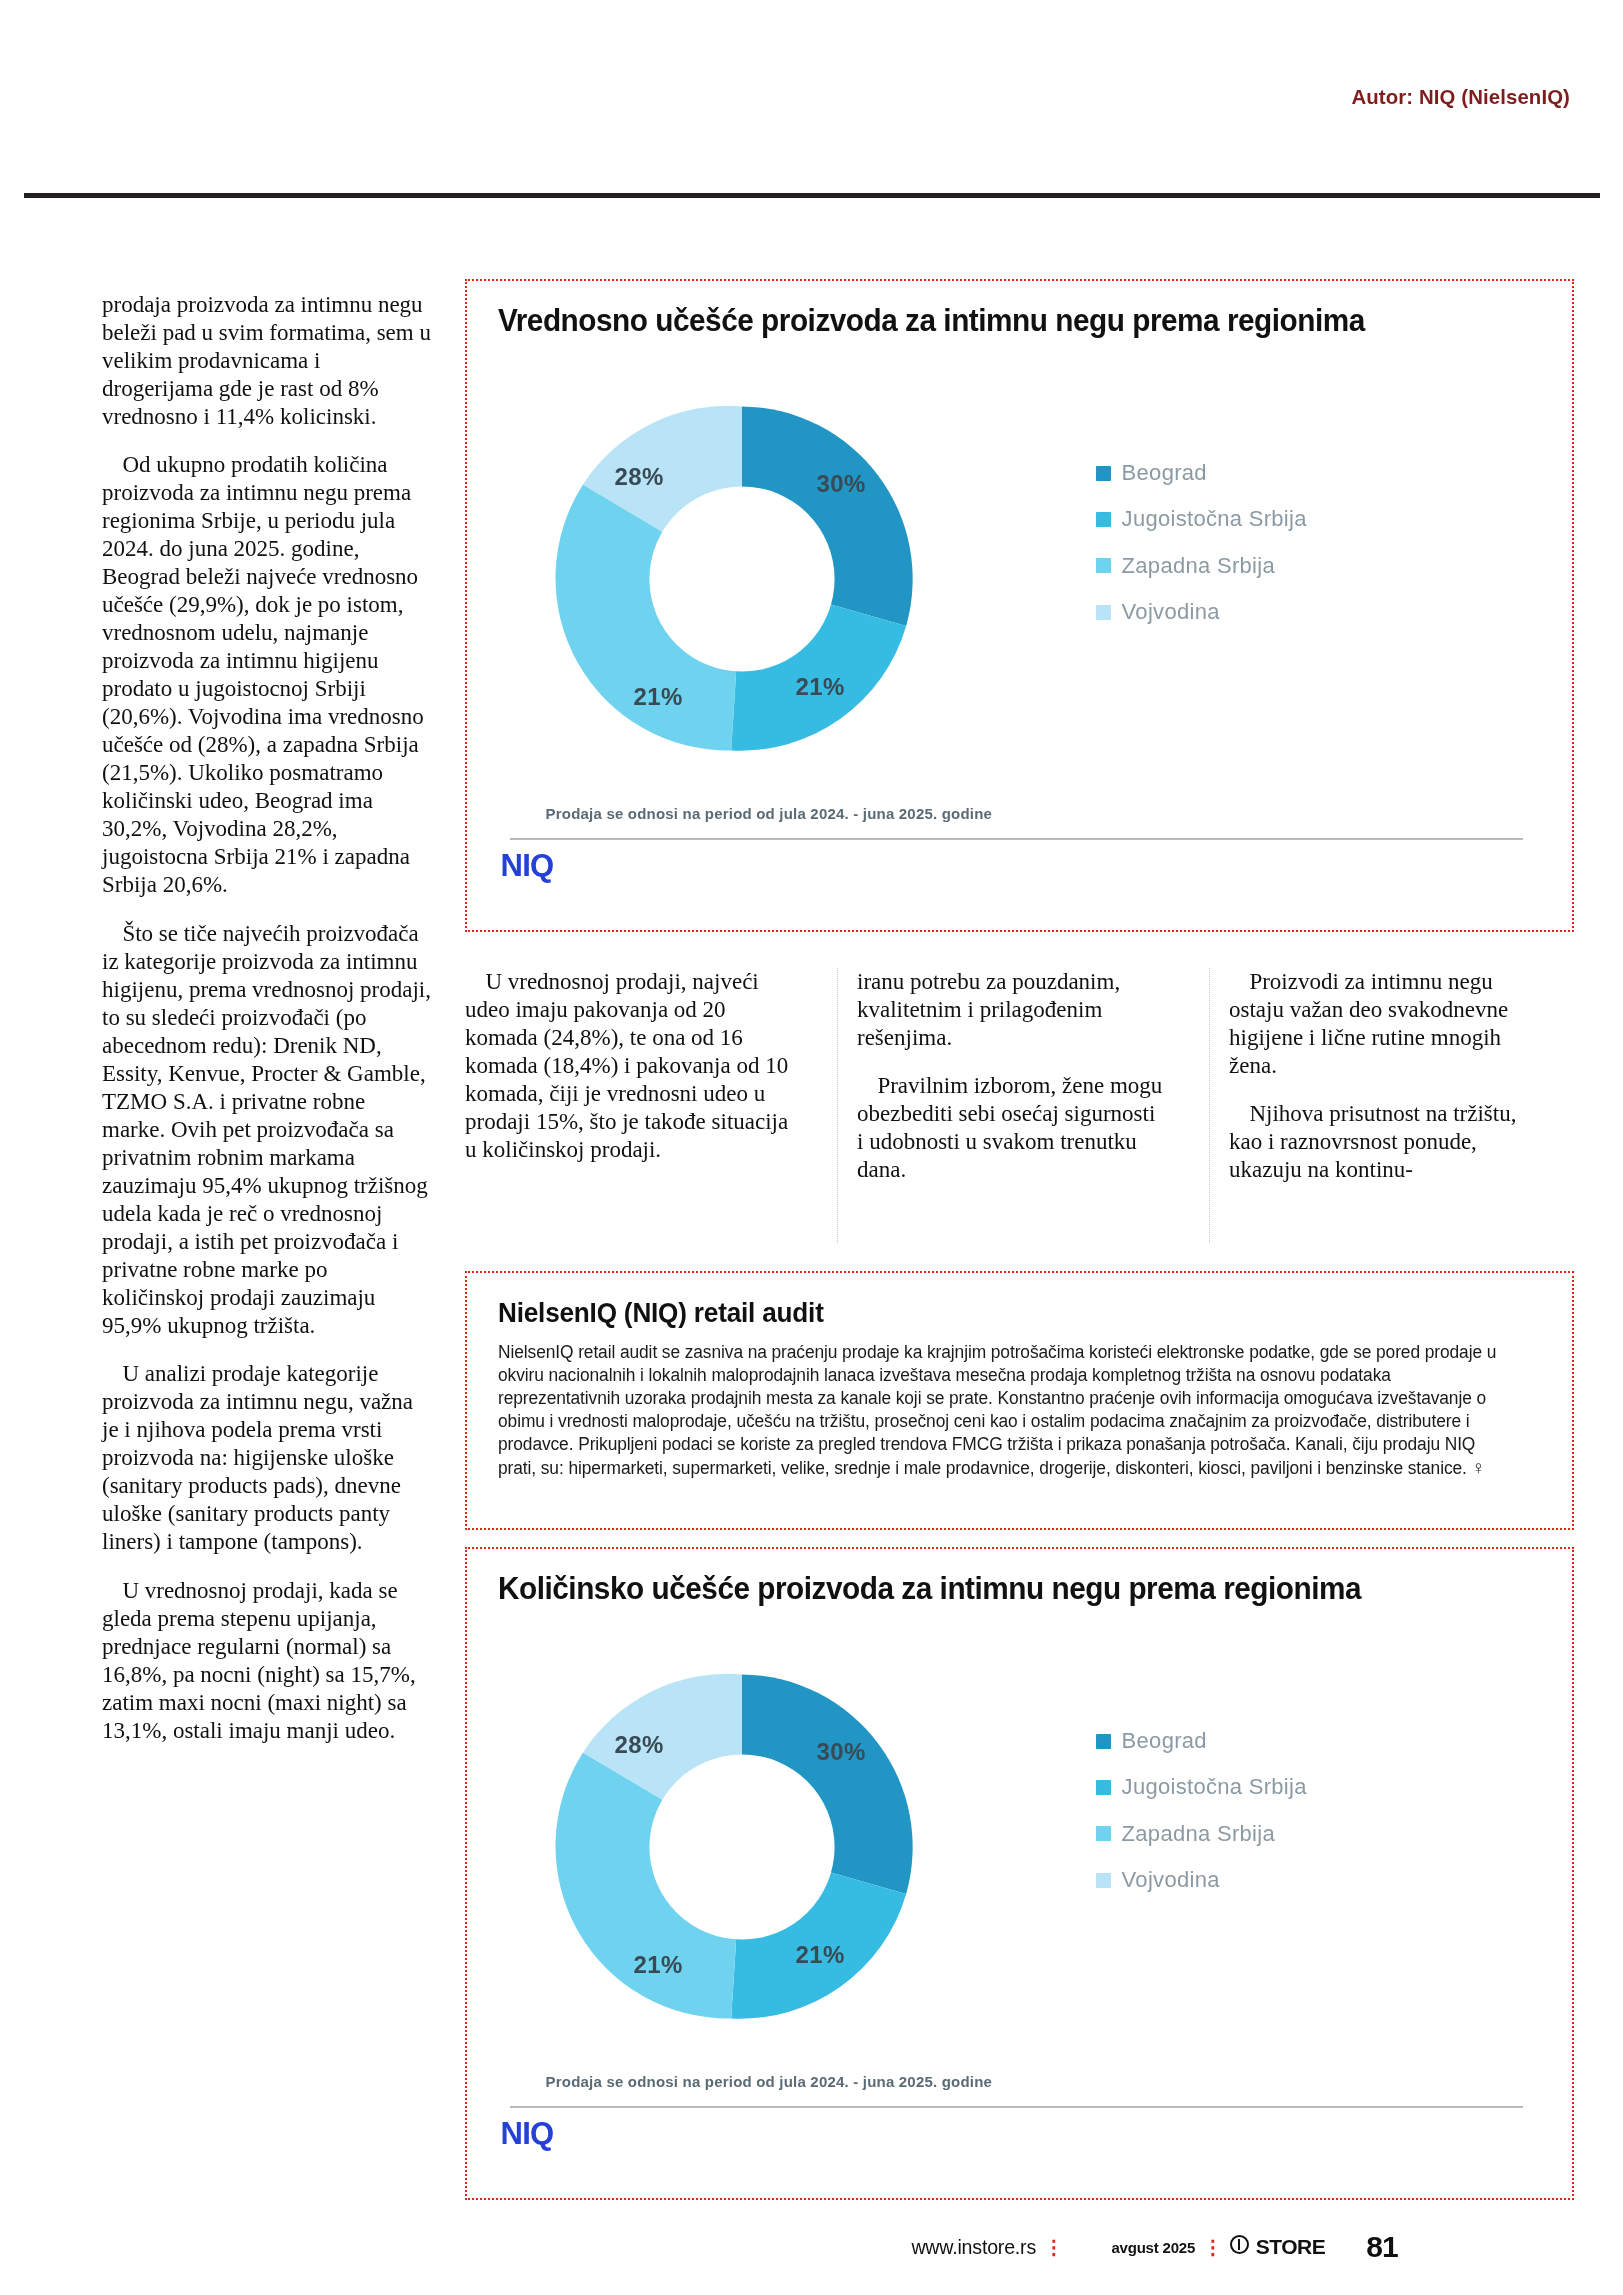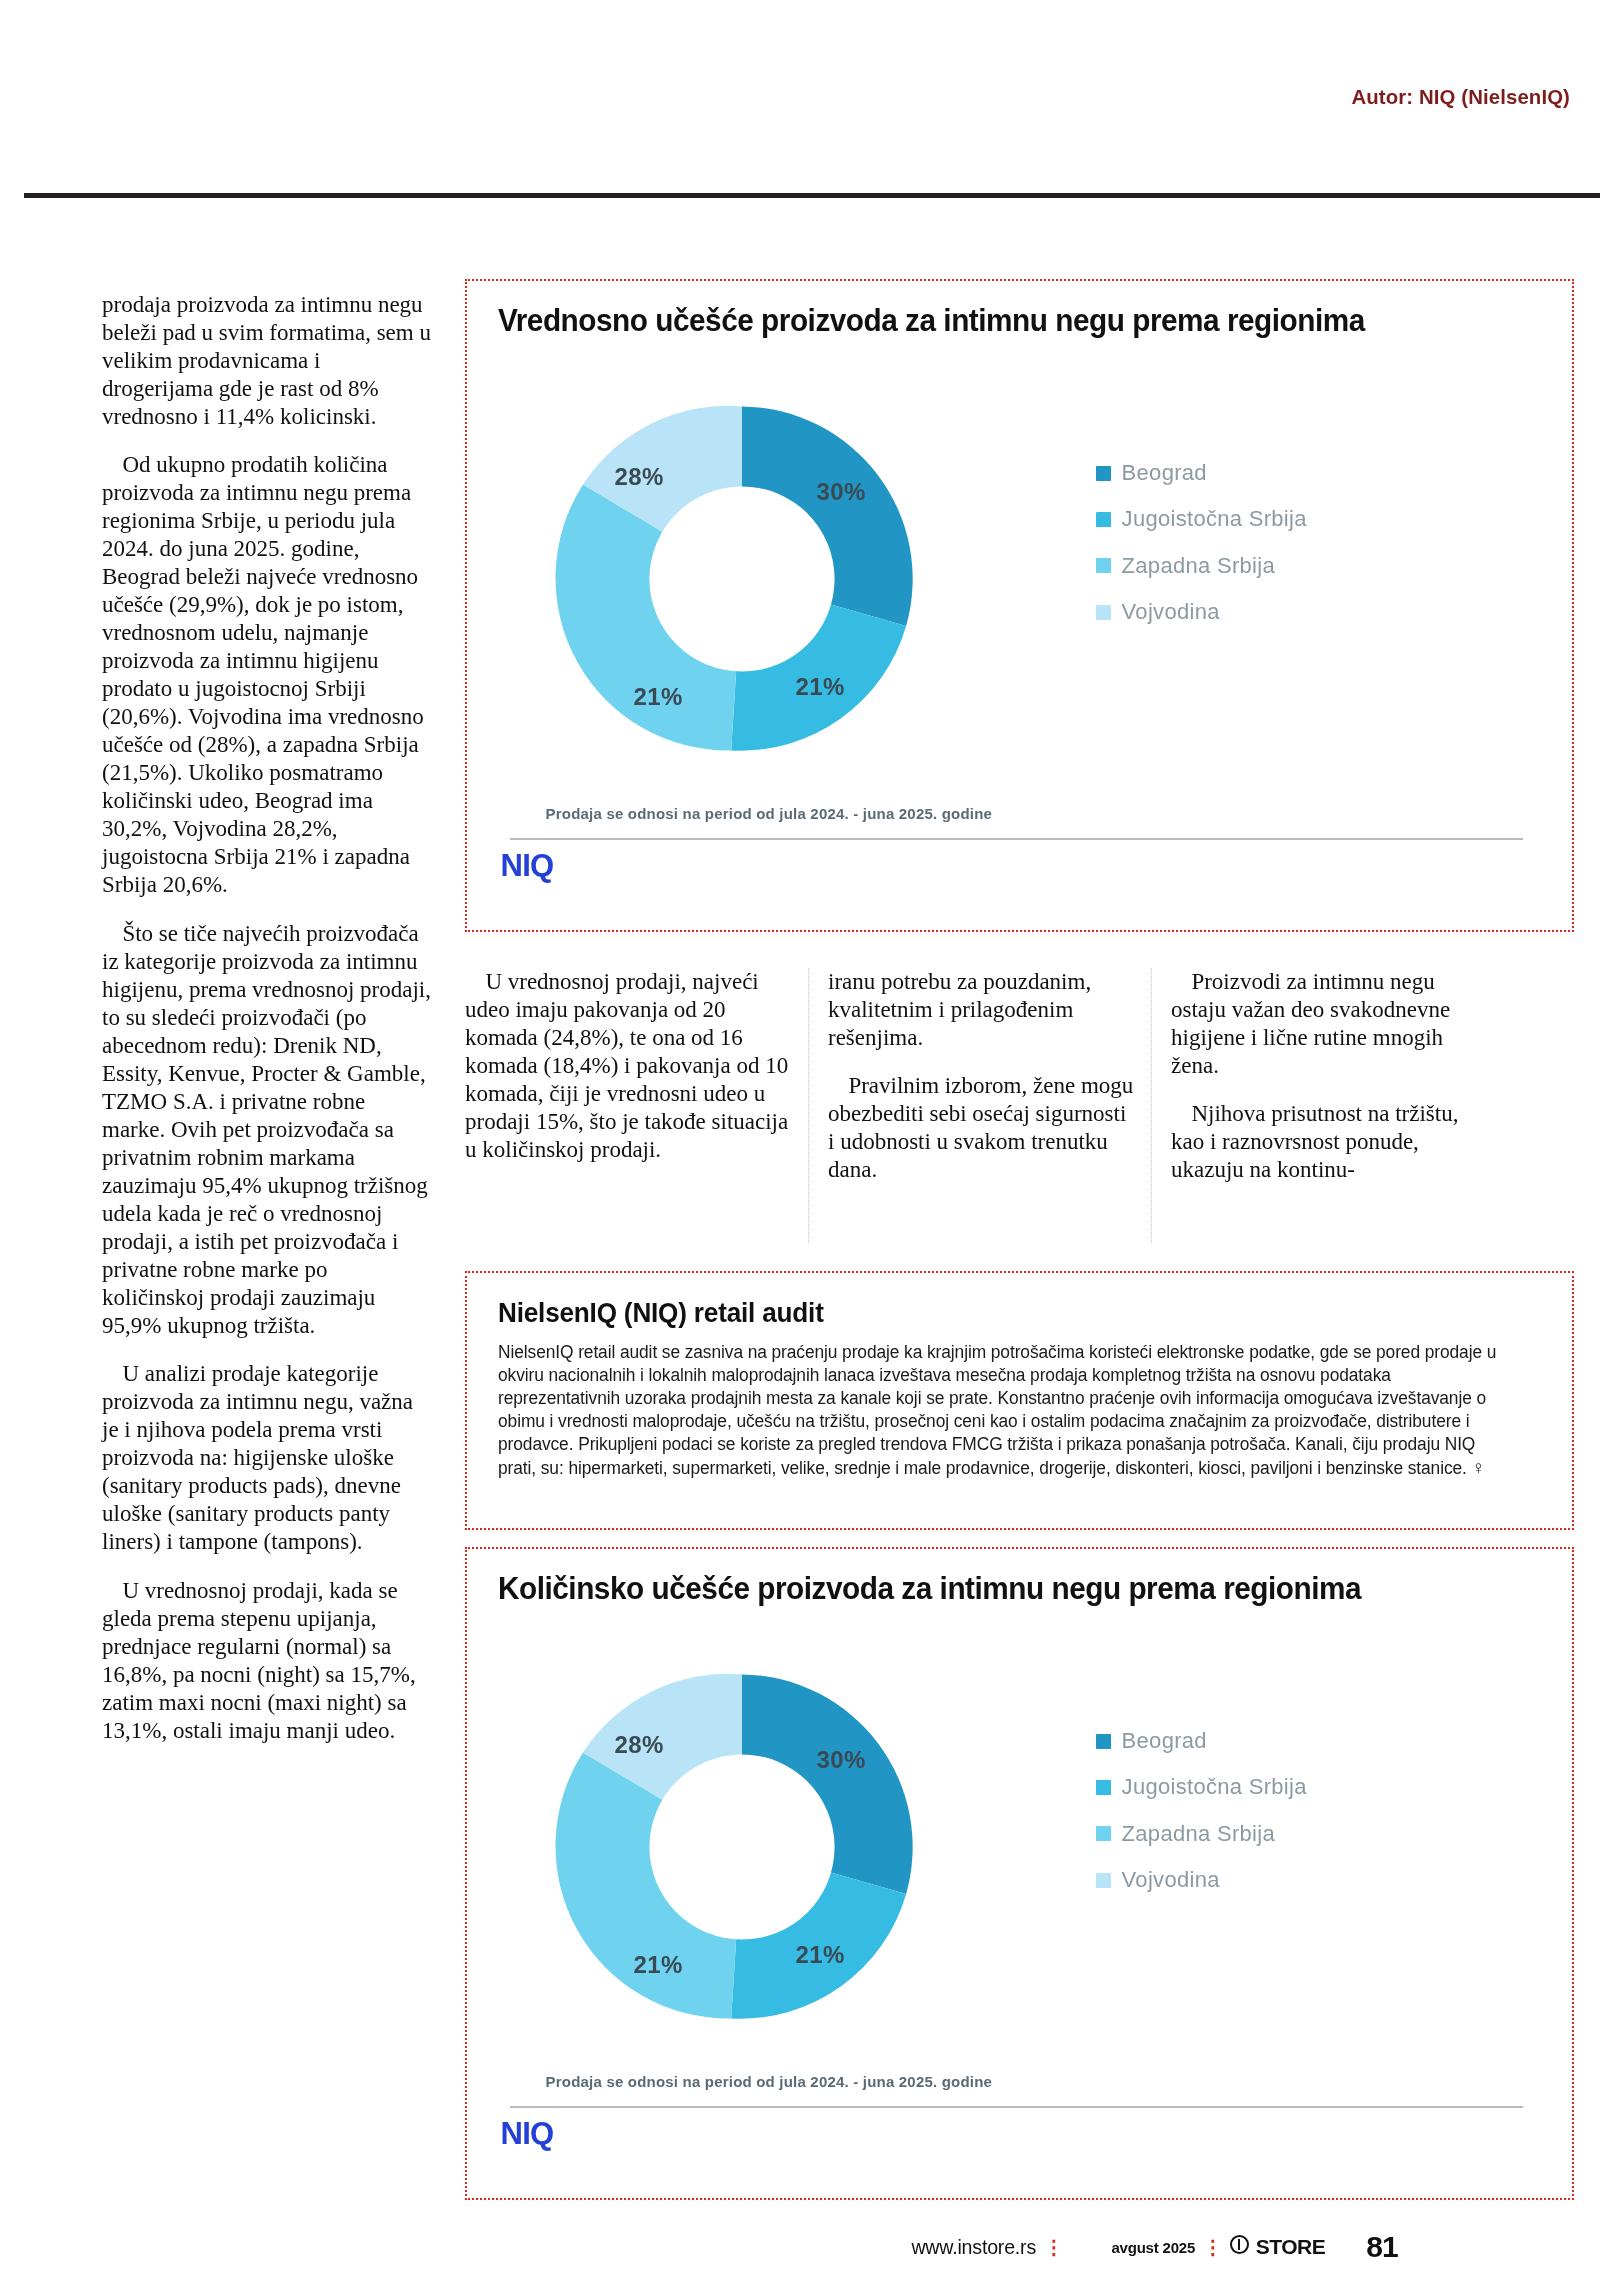--- a/index.html
+++ b/index.html
@@ -68,21 +68,21 @@
 
   .donut-wrap{position:absolute;left:47px;top:7.9px;width:408px;height:408px;}
   .donut-svg{display:block;}
   .slice-label{
     position:absolute;
     font-family:"Liberation Sans",sans-serif;
     font-weight:bold;font-size:24px;
     color:#3a4a55;
     letter-spacing:0.4px;
   }
-  .lbl-30{left:279px;top:103px;}
+  .lbl-30{left:279px;top:95px;}
   .lbl-21a{left:258px;top:298px;}
   .lbl-21b{left:96px;top:308px;}
   .lbl-28{left:77px;top:88px;}
 
   .legend{
     position:absolute;left:605px;top:93px;
   }
   .legend-row{
     display:flex;align-items:center;
     margin-bottom:20.4px;
@@ -114,20 +114,21 @@
   .niq-fine{
     position:absolute;right:47px;top:495px;
     font-family:"Liberation Sans",sans-serif;
     font-size:7.9px;color:#cfd3d6;letter-spacing:0.2px;white-space:nowrap;
   }
 
   
   .band{
     position:absolute;left:465px;top:968px;width:1109px;height:275px;
     display:flex;
+    gap:29px;
   }
   .band-col{
     width:343px;
     font-family:"Liberation Serif",serif;
     font-size:23px;line-height:28px;color:#111;
     box-sizing:border-box;
     padding-right:17.3px;
   }
   .band-col.mid{
     border-left:1.6px dotted #c8c8c8;

